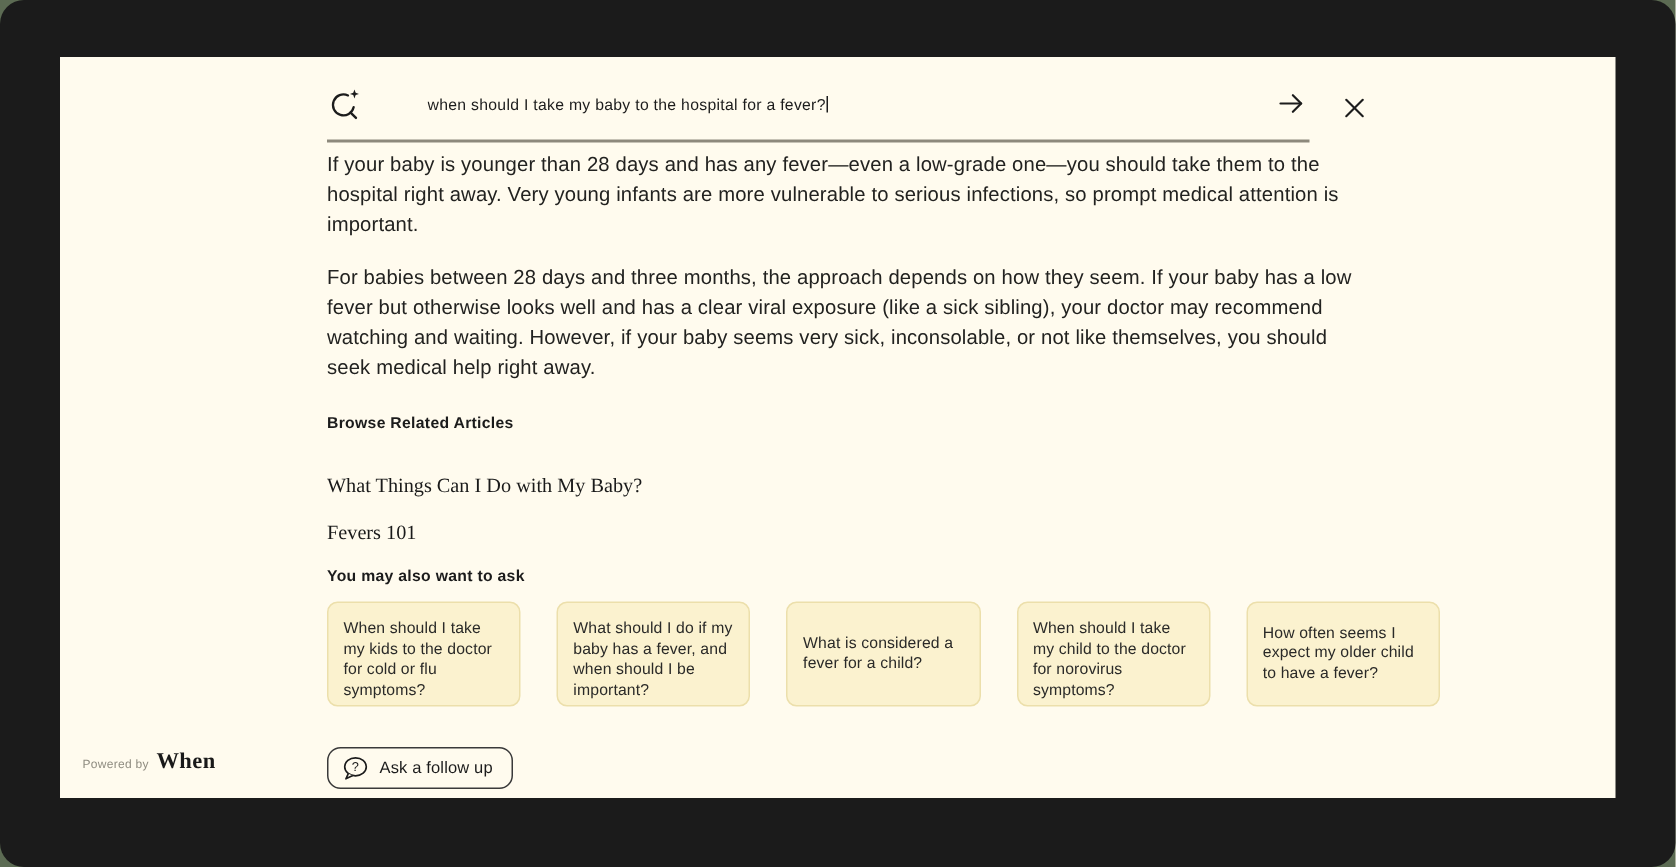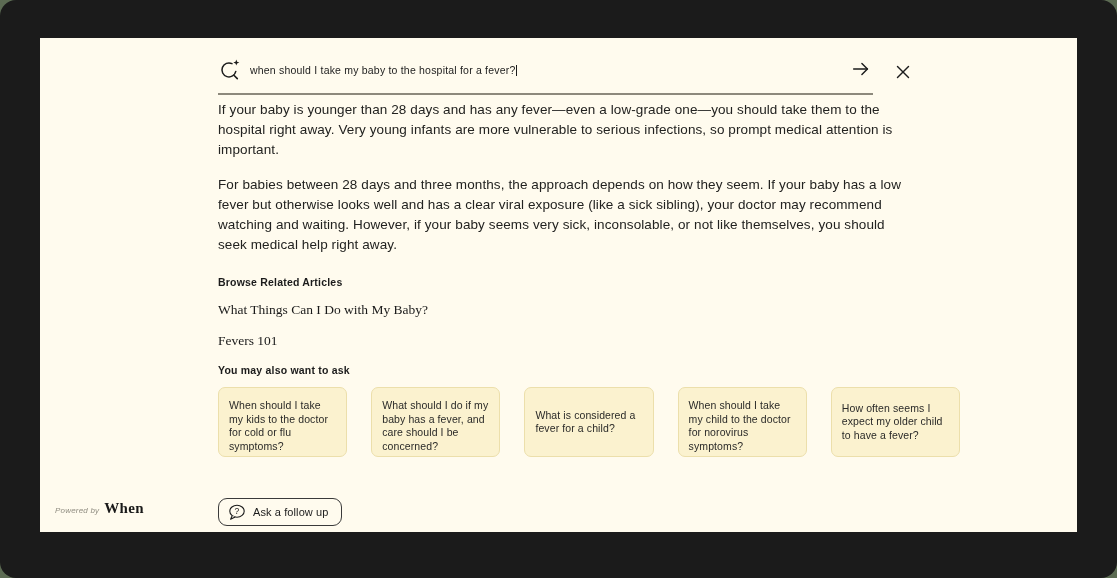--- a/index.html
+++ b/index.html
@@ -20,38 +20,38 @@
 
   
   .search-main{
     position:absolute; left:178px; top:20px; width:655px;
     display:flex; align-items:center;
     border-bottom:2px solid #8d897c; padding-bottom:11px;
   }
   .search-icon{ width:24px; height:24px; flex:0 0 auto; margin-right:8px; }
   .search-text{
     flex:1 1 auto; font-size:10.5px; letter-spacing:0.2px; color:#1c1c1c;
-    white-space:nowrap; overflow:hidden; cursor:text;
+    white-space:nowrap; overflow:hidden; cursor:text;margin-left:35px;
   }
   .caret{ display:inline-block; width:1px; height:11px; background:#1c1c1c; vertical-align:-2px; margin-left:1px; }
   .submit-btn{ width:24px; height:24px; border:none; background:transparent; cursor:pointer; padding:0; }
   .close-btn{
     position:absolute; left:850px; top:22px; width:26px; height:26px;
     border:none; background:transparent; cursor:pointer; padding:0;
   }
 
   
   .content{ position:absolute; left:178px; top:62px; width:742px; }
   .content p{
     max-width:692px; font-size:13.5px; line-height:20px; letter-spacing:0.1px;
     color:#222220; margin-bottom:15px;
   }
   .browse-heading{
     font-size:10.5px; font-weight:bold; letter-spacing:0.2px; color:#1b1b1b;
-    margin:21px 0 14px;
+    margin:21px 0 28px;
   }
   .article{
     font-family:"Liberation Serif", serif; font-size:13.5px; color:#1a1a1a;
     margin-bottom:15px; cursor:pointer; width:max-content;text-align:center;
   }
   .ask-heading{
     font-size:10.5px; font-weight:bold; letter-spacing:0.2px; color:#1b1b1b;
     margin:12px 0 11px;
   }
   .cards{ display:flex; gap:24px; }
@@ -59,21 +59,21 @@
     flex:1 1 0; height:70px; background:#fbf2cf; border:1px solid #ecdfab;
     border-radius:7px; padding:11px 10px; font-size:10.5px; line-height:13.5px;
     color:#2a2a28; letter-spacing:0.1px; cursor:pointer; text-align:left;
     font-family:"Liberation Sans", sans-serif;
   }
 
   
   .powered{
     position:absolute; left:15px; bottom:15px; display:flex; align-items:baseline;
   }
-  .powered-label{ font-size:8px; color:#8f8c80; letter-spacing:0.2px;font-style:italic; }
+  .powered-label{ font-size:8px; color:#8f8c80; letter-spacing:0.2px; }
   .brand{
     font-family:"Liberation Serif", serif; font-weight:bold; font-size:15px;
     color:#191919; margin-left:5px; letter-spacing:0.3px;
   }
   .followup-btn{
     position:absolute; left:178px; bottom:6px; height:28px;
     display:flex; align-items:center; gap:7px;
     background:transparent; border:1.3px solid #3a3a3a; border-radius:9px;
     padding:0 13px 0 9px; cursor:pointer;
     font-family:"Liberation Sans", sans-serif;
@@ -113,21 +113,21 @@
       <p>If your baby is younger than 28 days and has any fever—even a low-grade one—you should take them to the hospital right away. Very young infants are more vulnerable to serious infections, so prompt medical attention is important.</p>
       <p>For babies between 28 days and three months, the approach depends on how they seem. If your baby has a low fever but otherwise looks well and has a clear viral exposure (like a sick sibling), your doctor may recommend watching and waiting. However, if your baby seems very sick, inconsolable, or not like themselves, you should seek medical help right away.</p>
 
       <div class="browse-heading">Browse Related Articles</div>
       <div class="article">What Things Can I Do with My Baby?</div>
       <div class="article">Fevers 101</div>
 
       <div class="ask-heading">You may also want to ask</div>
       <div class="cards">
         <button class="card">When should I take my kids to the doctor for cold or flu symptoms?</button>
-        <button class="card">What should I do if my baby has a fever, and care should I be concerned?</button>
+        <button class="card">What should I do if my baby has a fever, and when should I be important?</button>
         <button class="card">What is considered a fever for a child?</button>
         <button class="card">When should I take my child to the doctor for norovirus symptoms?</button>
         <button class="card">How often seems I expect my older child to have a fever?</button>
       </div>
     </div>
 
     <div class="powered">
       <span class="powered-label">Powered by</span>
       <span class="brand">When</span>
     </div>

